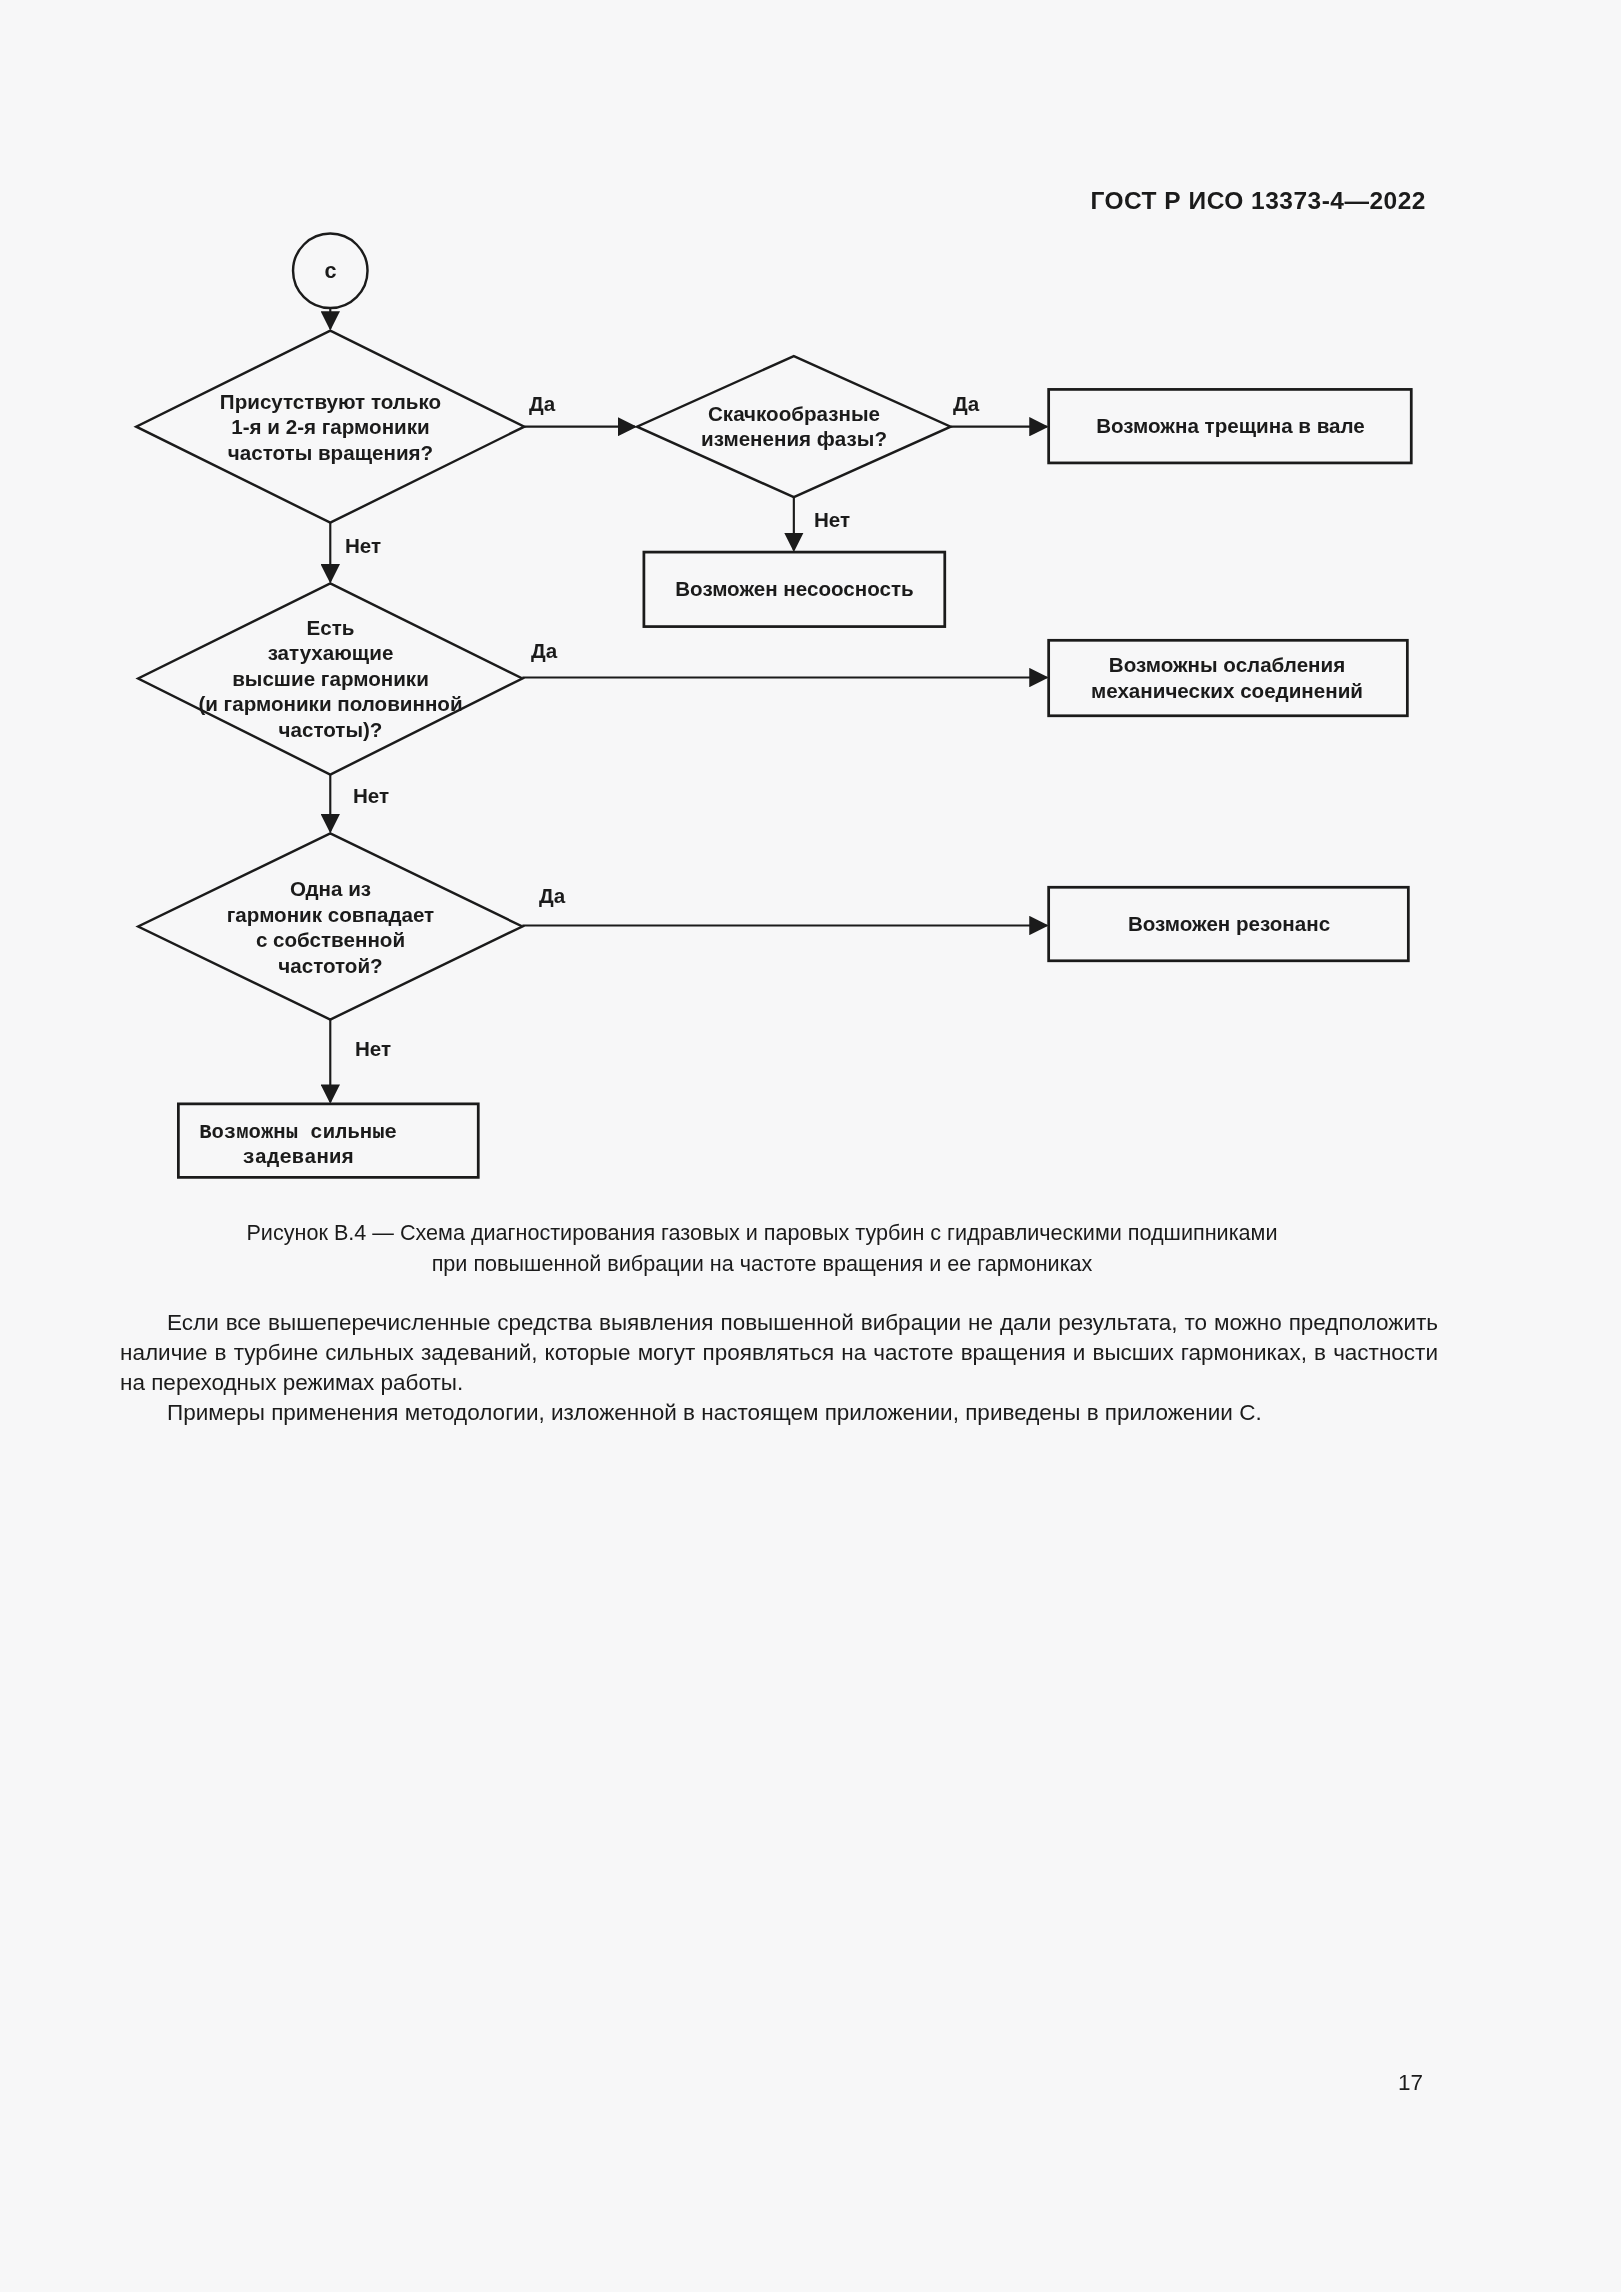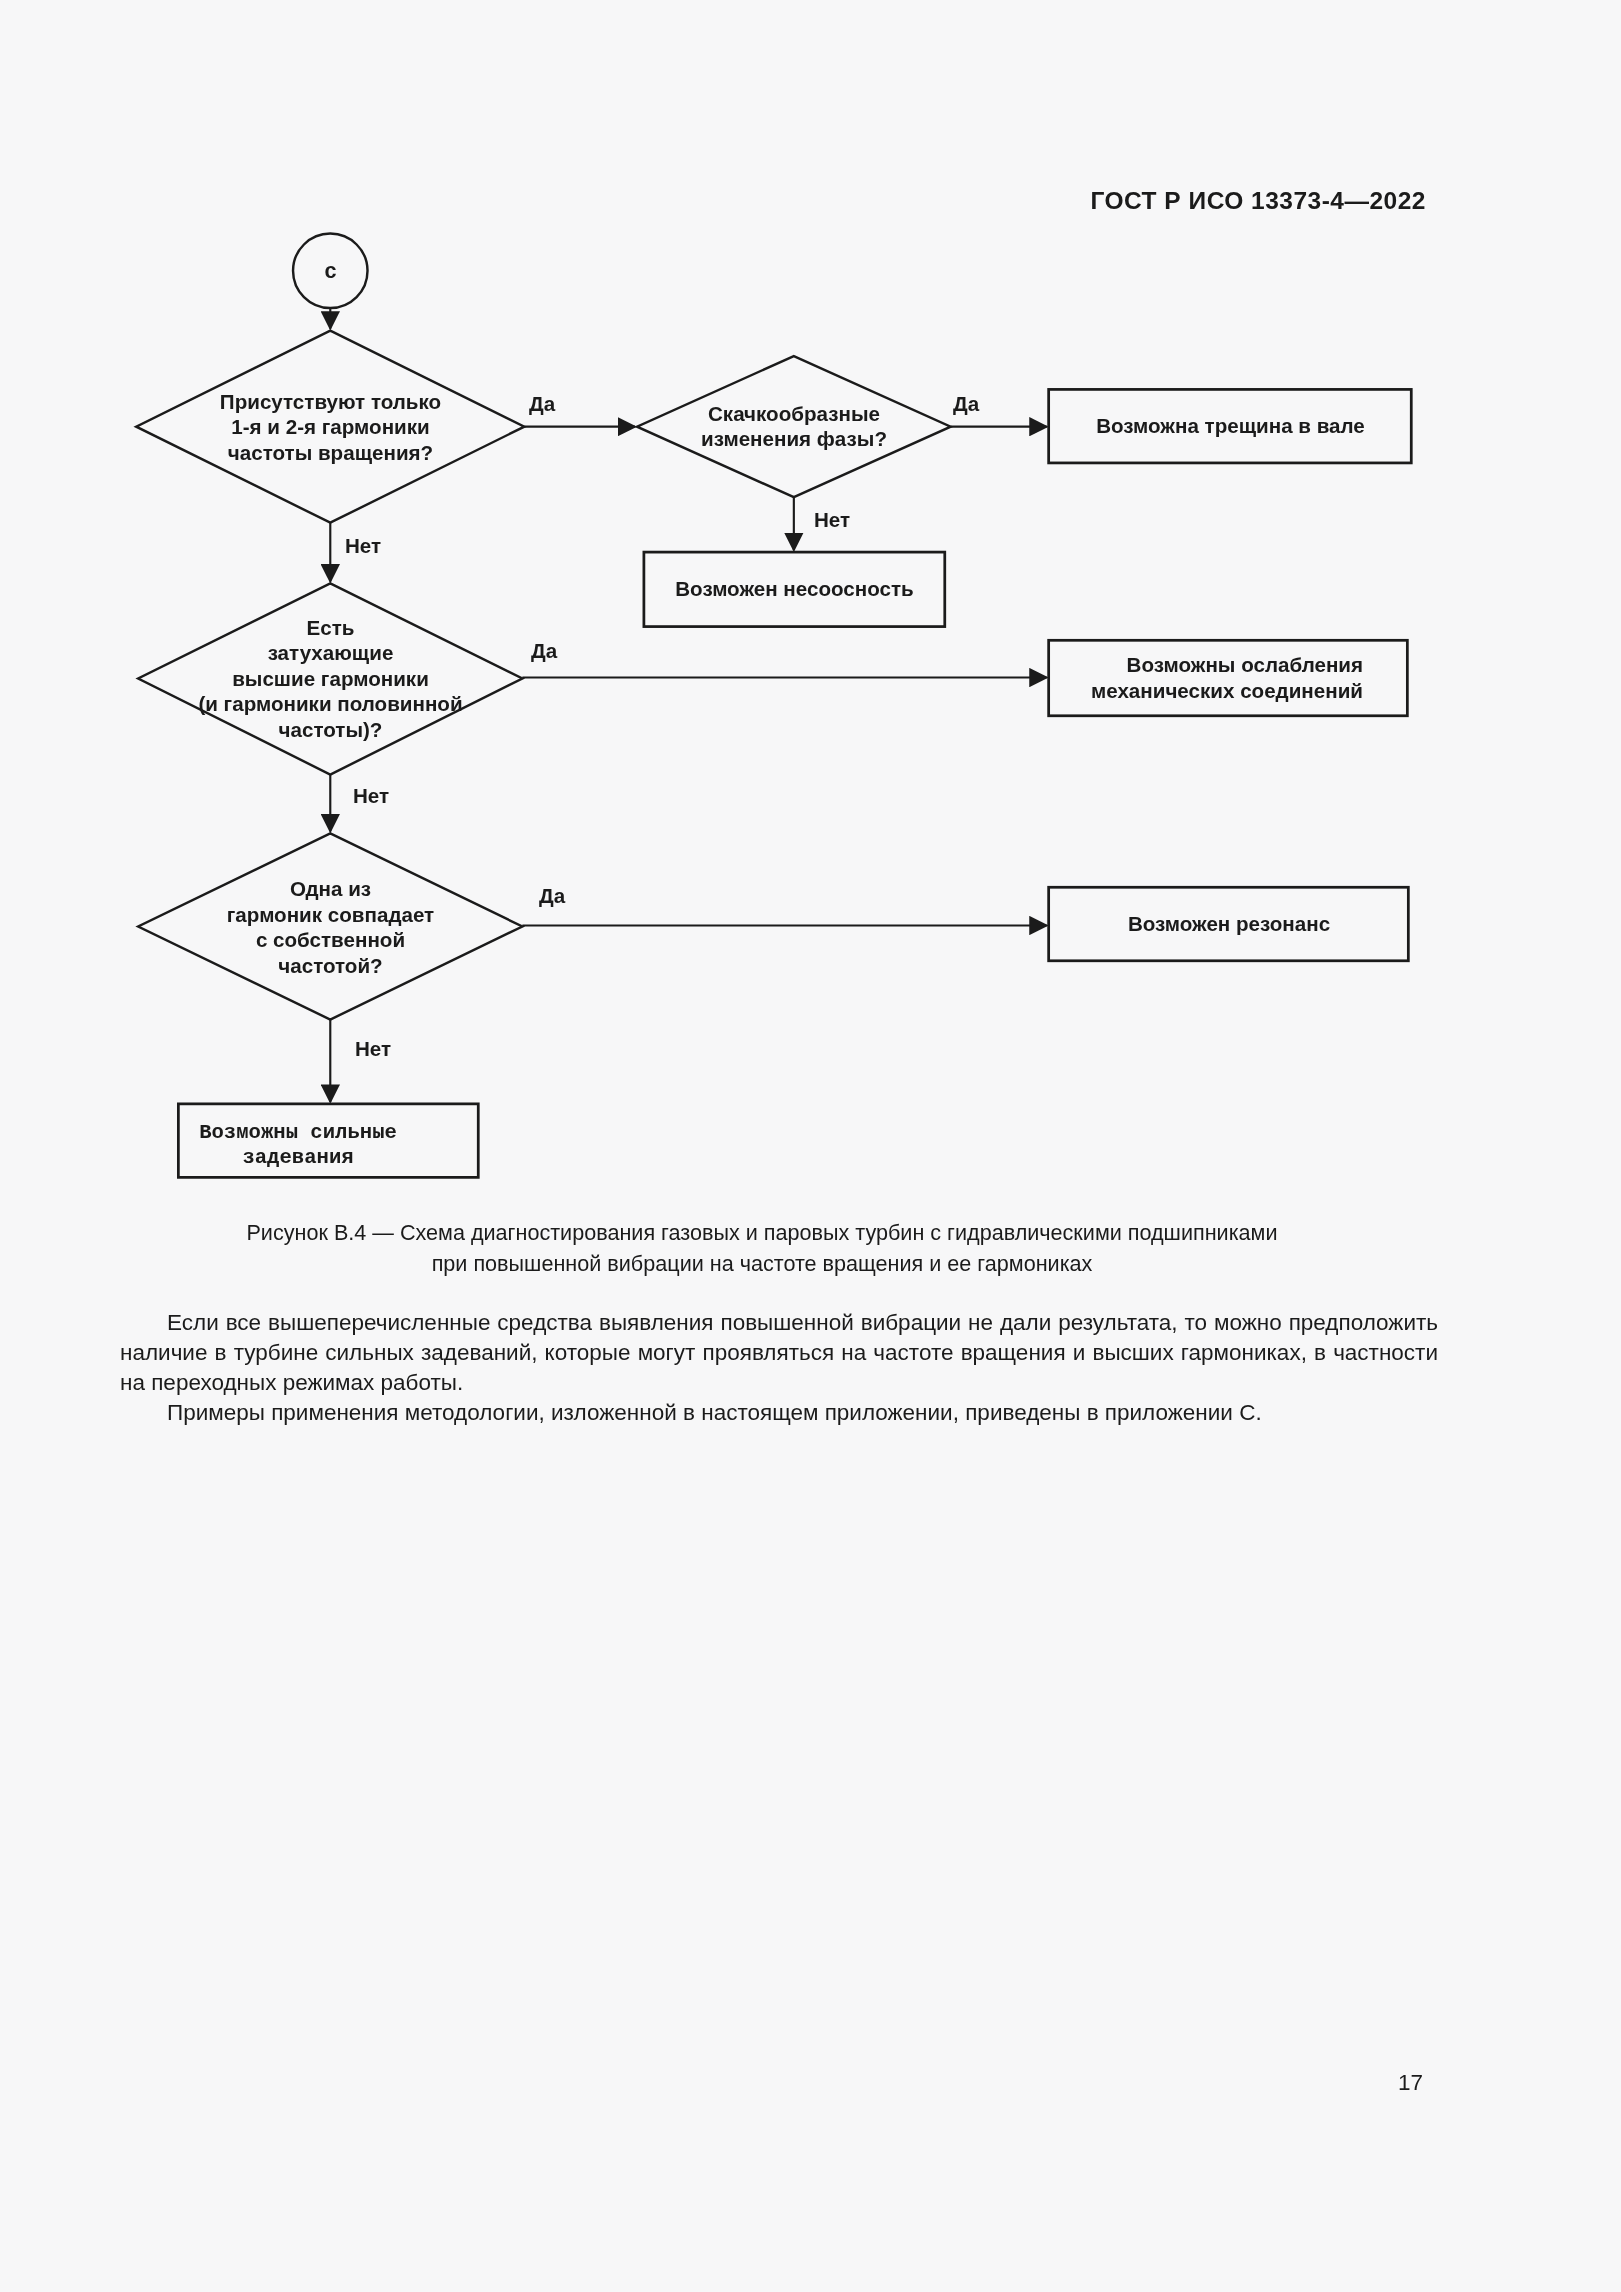--- a/index.html
+++ b/index.html
@@ -91,21 +91,21 @@
   <div class="node-label" style="left:1049px;top:389px;width:363px;height:74px;">Возможна трещина в вале</div>
 
   <div class="node-label" style="left:644px;top:552px;width:301px;height:74px;">Возможен несоосность</div>
 
   <div class="node-label" style="left:154px;top:610px;width:353px;height:137px;">Есть
 затухающие
 высшие гармоники
 (и гармоники половинной
 частоты)?</div>
 
-  <div class="node-label" style="left:1049px;top:640px;width:356px;height:75px;text-align:right;">Возможны ослабления
+  <div class="node-label" style="left:1049px;top:640px;width:356px;height:75px;">Возможны ослабления
 механических соединений</div>
 
   <div class="node-label" style="left:154px;top:872px;width:353px;height:110px;">Одна из
 гармоник совпадает
 с собственной
 частотой?</div>
 
   <div class="node-label" style="left:1049px;top:887px;width:360px;height:74px;">Возможен резонанс</div>
 
   <div class="node-label" style="left:178px;top:1108px;width:240px;height:74px;font-family:Liberation Mono, monospace;">Возможны сильные

